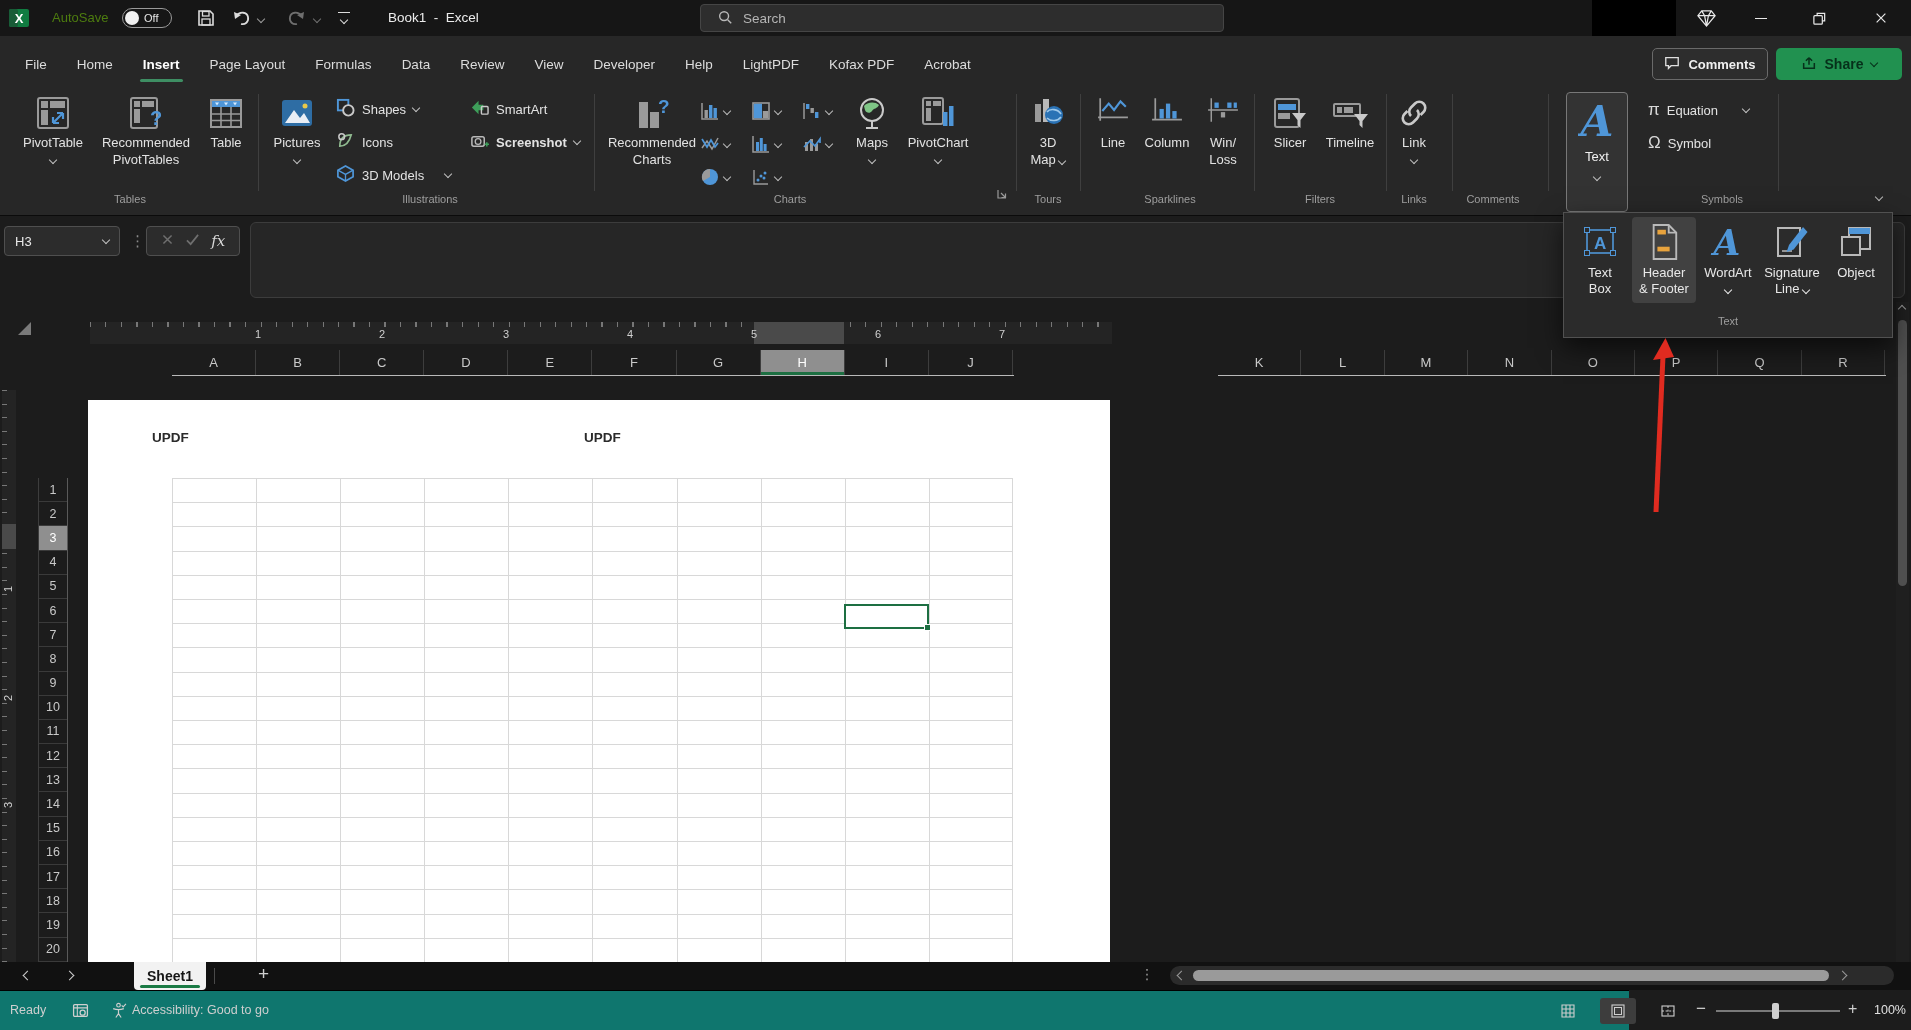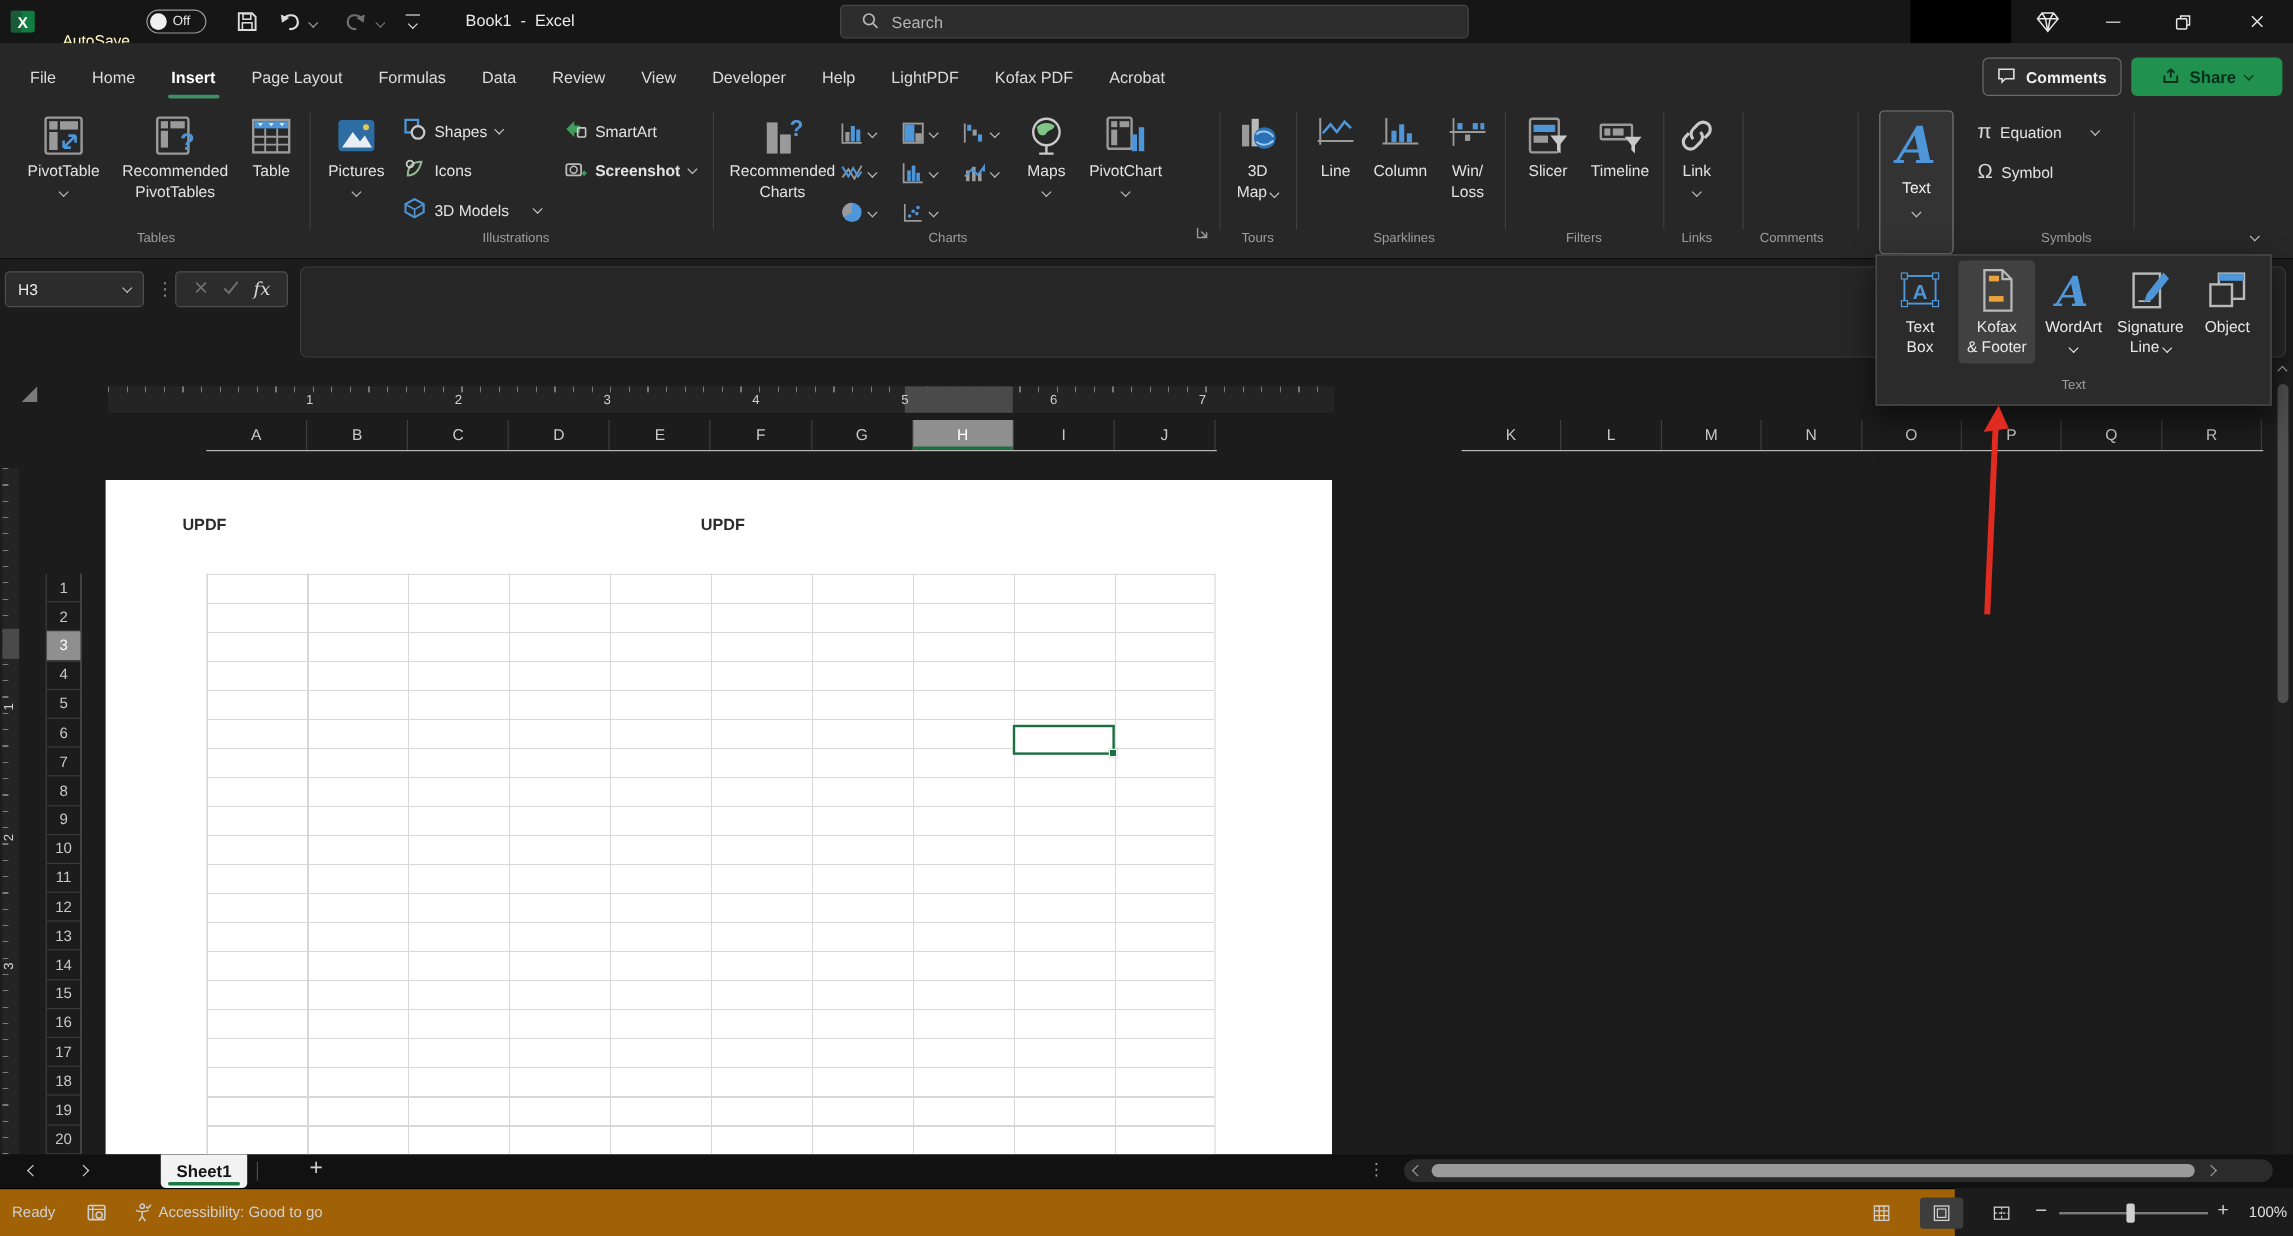--- a/index.html
+++ b/index.html
@@ -56,39 +56,39 @@
   .page1 { position:absolute; left:88px; top:400px; width:1022px; height:562px; background:#ffffff; }
   .page2 { position:absolute; left:1120px; top:400px; width:770px; height:562px; background:#ebebeb; }
   .grid1 { position:absolute; left:84px; top:78px; width:841px; height:484px; border-right:1px solid #d8d8d8;
     background-image:repeating-linear-gradient(to right, #d8d8d8 0 1px, transparent 1px 84.1px), repeating-linear-gradient(to bottom, #d8d8d8 0 1px, transparent 1px 24.2px); }
   .grid2 { position:absolute; left:98px; top:78px; width:667px; height:484px;
     background-image:repeating-linear-gradient(to right, #e0e0e0 0 1px, transparent 1px 83.4px), repeating-linear-gradient(to bottom, #e3e3e3 0 1px, transparent 1px 24.2px); }
   .selcell { position:absolute; left:672px; top:126px; width:85px; height:25px; border:2px solid #1d6f42; background:#fff; }
   .selhandle { position:absolute; right:-4px; bottom:-4px; width:7px; height:7px; background:#1d6f42; border:1px solid #fff; }
   
   .sheetbar { position:absolute; left:0; top:962px; width:1911px; height:28px; background:#111111; }
-  .statusbar { position:absolute; left:0; top:990px; width:1629px; height:40px; background:#a16207; border-top:1px solid #000; color:#cfcfcf; font-size:12.5px; }
+  .statusbar { position:absolute; left:0; top:990px; width:1629px; height:40px; background:#0f766e; border-top:1px solid #000; color:#cfcfcf; font-size:12.5px; }
   .sheettab { position:absolute; left:134px; top:0; width:72px; height:28px; background:#f2f2f2; border-radius:0 0 4px 4px; display:flex; align-items:center; justify-content:center; color:#161616; font-weight:bold; font-size:14px; }
   .sheettab::after { content:""; position:absolute; left:6px; right:6px; bottom:2px; height:3px; background:#1a7a44; border-radius:2px; }
   .hscroll { position:absolute; left:1170px; top:4px; width:724px; height:19px; background:#2b2b2b; border-radius:10px; display:flex; align-items:center; }
   .vscroll { position:absolute; left:1896px; top:302px; width:13px; height:660px; background:#1f1f1f; }
   .viewbtn { position:absolute; top:7px; width:36px; height:26px; border-radius:3px; display:flex; align-items:center; justify-content:center; }
 </style>
 </head>
 <body>
 
 <div class="screen">
 
   <div class="titlebar">
     <span class="abs" style="left:8px;top:7px;"><svg width="22" height="22" viewBox="0 0 22 22">
           <rect x="1" y="2" width="20" height="18" rx="2" fill="#107c41"></rect>
           <rect x="1" y="2" width="9" height="18" rx="2" fill="#185c37"></rect>
           <text x="11" y="16" font-size="13" font-weight="bold" fill="#fff" text-anchor="middle">X</text>
         </svg></span>
-    <span class="abs" style="left:52px;top:26px;color:#fef9c3;">AutoSave</span>
+    <span class="abs" style="left:52px;top:10px;color:#4d7c0f;">AutoSave</span>
     <span class="abs" style="left:122px;top:8px;width:50px;height:20px;border:1px solid #9a9a9a;border-radius:10px;display:flex;align-items:center;">
       <span style="width:14px;height:14px;border-radius:50%;background:#f0f0f0;margin-left:2px;"></span>
       <span style="font-size:11px;color:#e6e6e6;margin-left:5px;">Off</span>
     </span>
     <span class="abs" style="left:196px;top:8px;"><svg width="20" height="20" viewBox="0 0 20 20">
           <path d="M3 3 H14 L17 6 V17 H3 Z" fill="none" stroke="#dcdcdc" stroke-width="1.6"></path>
           <rect x="6.5" y="3.5" width="6.5" height="4.5" fill="none" stroke="#dcdcdc" stroke-width="1.3"></rect>
           <rect x="6" y="11" width="8" height="6" fill="none" stroke="#dcdcdc" stroke-width="1.3"></rect>
         </svg></span>
     <span class="abs" style="left:232px;top:8px;"><svg width="20" height="20" viewBox="0 0 20 20">
@@ -513,21 +513,21 @@
         </div>
         <div class="dd-item hl">
           <div class="ic">
             <span><svg width="32" height="38" viewBox="0 0 34 40">
                 <path d="M6 2 H22 L30 10 V38 H6 Z" fill="none" stroke="#b9b9b9" stroke-width="2"></path>
                 <path d="M22 2 V10 H30" fill="none" stroke="#b9b9b9" stroke-width="2"></path>
                 <rect x="10" y="7" width="9" height="5" fill="#e8a33d"></rect>
                 <rect x="10" y="25" width="13" height="5" fill="#e8a33d"></rect>
               </svg></span>
           </div>
-          <div class="lb">Kofax</div>
+          <div class="lb">Header</div>
           <div class="lb">&amp; Footer</div>
         </div>
         <div class="dd-item">
           <div class="ic">
             <span><svg width="36" height="40" viewBox="0 0 36 44">
                 <text x="2" y="36" font-family="DejaVu Serif, serif" font-style="italic" font-weight="bold" font-size="38" fill="#4f96d8">A</text>
               </svg></span>
           </div>
           <div class="lb">WordArt</div>
           <div><span class="cv" style="margin-top:2px;"></span></div>

